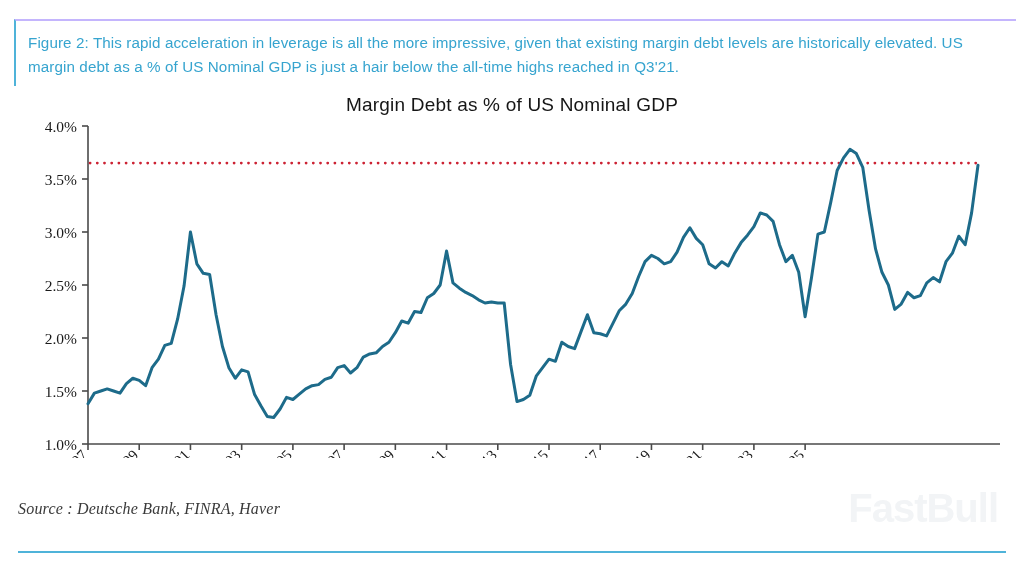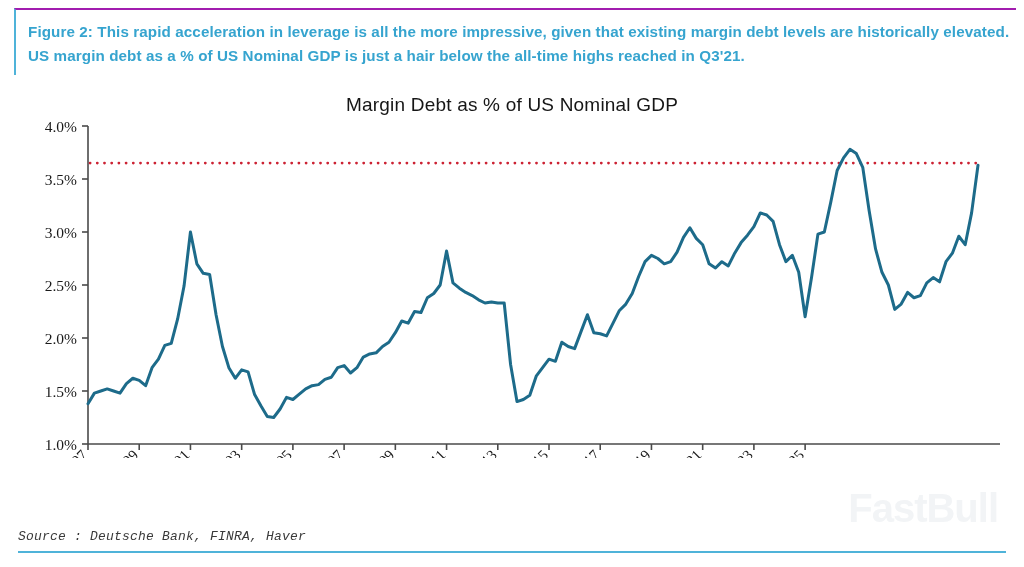--- a/index.html
+++ b/index.html
@@ -8,26 +8,25 @@
     background:#ffffff;
     font-family:"Liberation Sans", sans-serif;
     overflow:hidden;
     position:relative;
   }
   .page{position:absolute;inset:0;}
 
   
   .caption-box{
     position:absolute;
-    left:14px; top:8px; right:8px;
-    border-top:2px solid #a21caf;
+    left:14px; top:19px; right:8px;
+    border-top:2px solid #c4b5fd;
     border-left:2px solid #4fb3d9;
     padding:10px 6px 8px 12px;
     box-sizing:border-box;
-    font-weight:bold;
   }
   .caption-text{
     color:#36a4cf;
     font-size:15.2px;
     line-height:1.55;
     letter-spacing:.1px;
   }
 
   
   .chart-title{
@@ -53,24 +52,24 @@
   }
   .xtick-label{
     font-family:"Liberation Serif", serif;
     font-size:15px;
     fill:#1a1a1a;
   }
 
   
   .source-note{
     position:absolute;
-    left:18px;top:529px;
-    font-family:Liberation Mono, monospace;
+    left:18px;top:500px;
+    font-family:Liberation Serif, serif;
     font-style:italic;
-    font-size:13px;
+    font-size:16px;
     color:#3a3a3a;
     letter-spacing:.2px;
   }
   .footer-rule{
     position:absolute;
     left:18px;right:18px;top:551px;
     height:2px;
     background:#4fb3d9;
   }
   .watermark{

